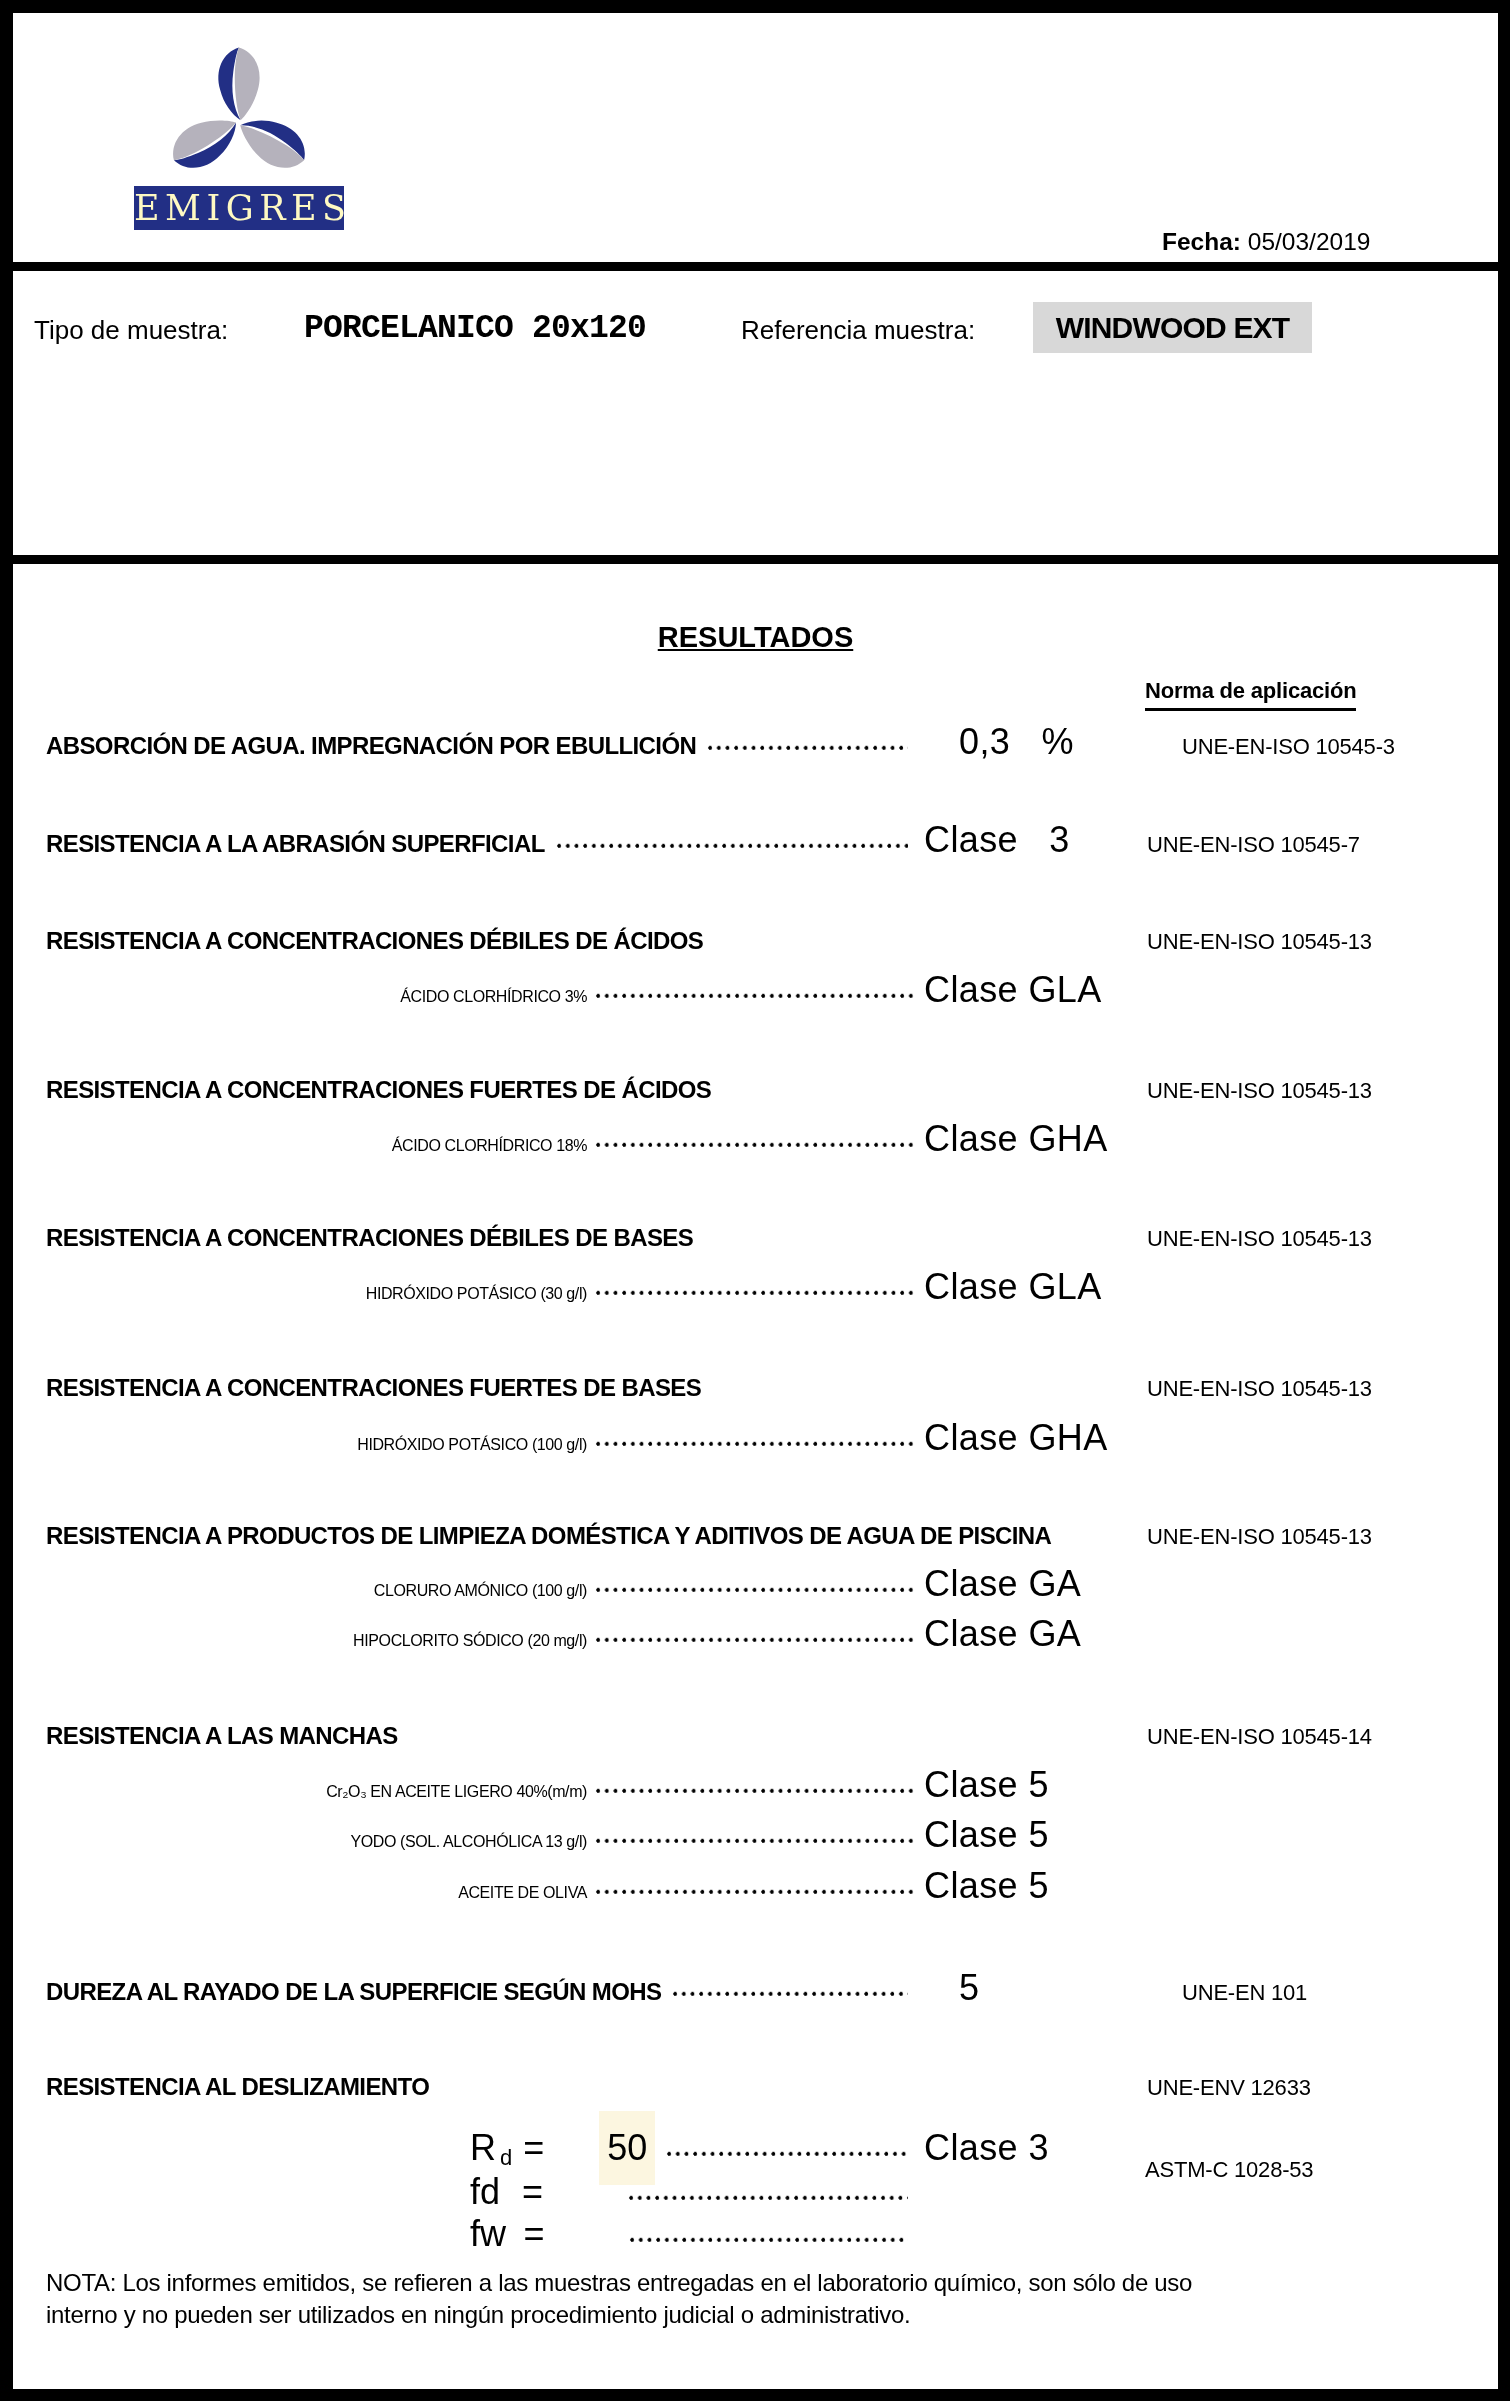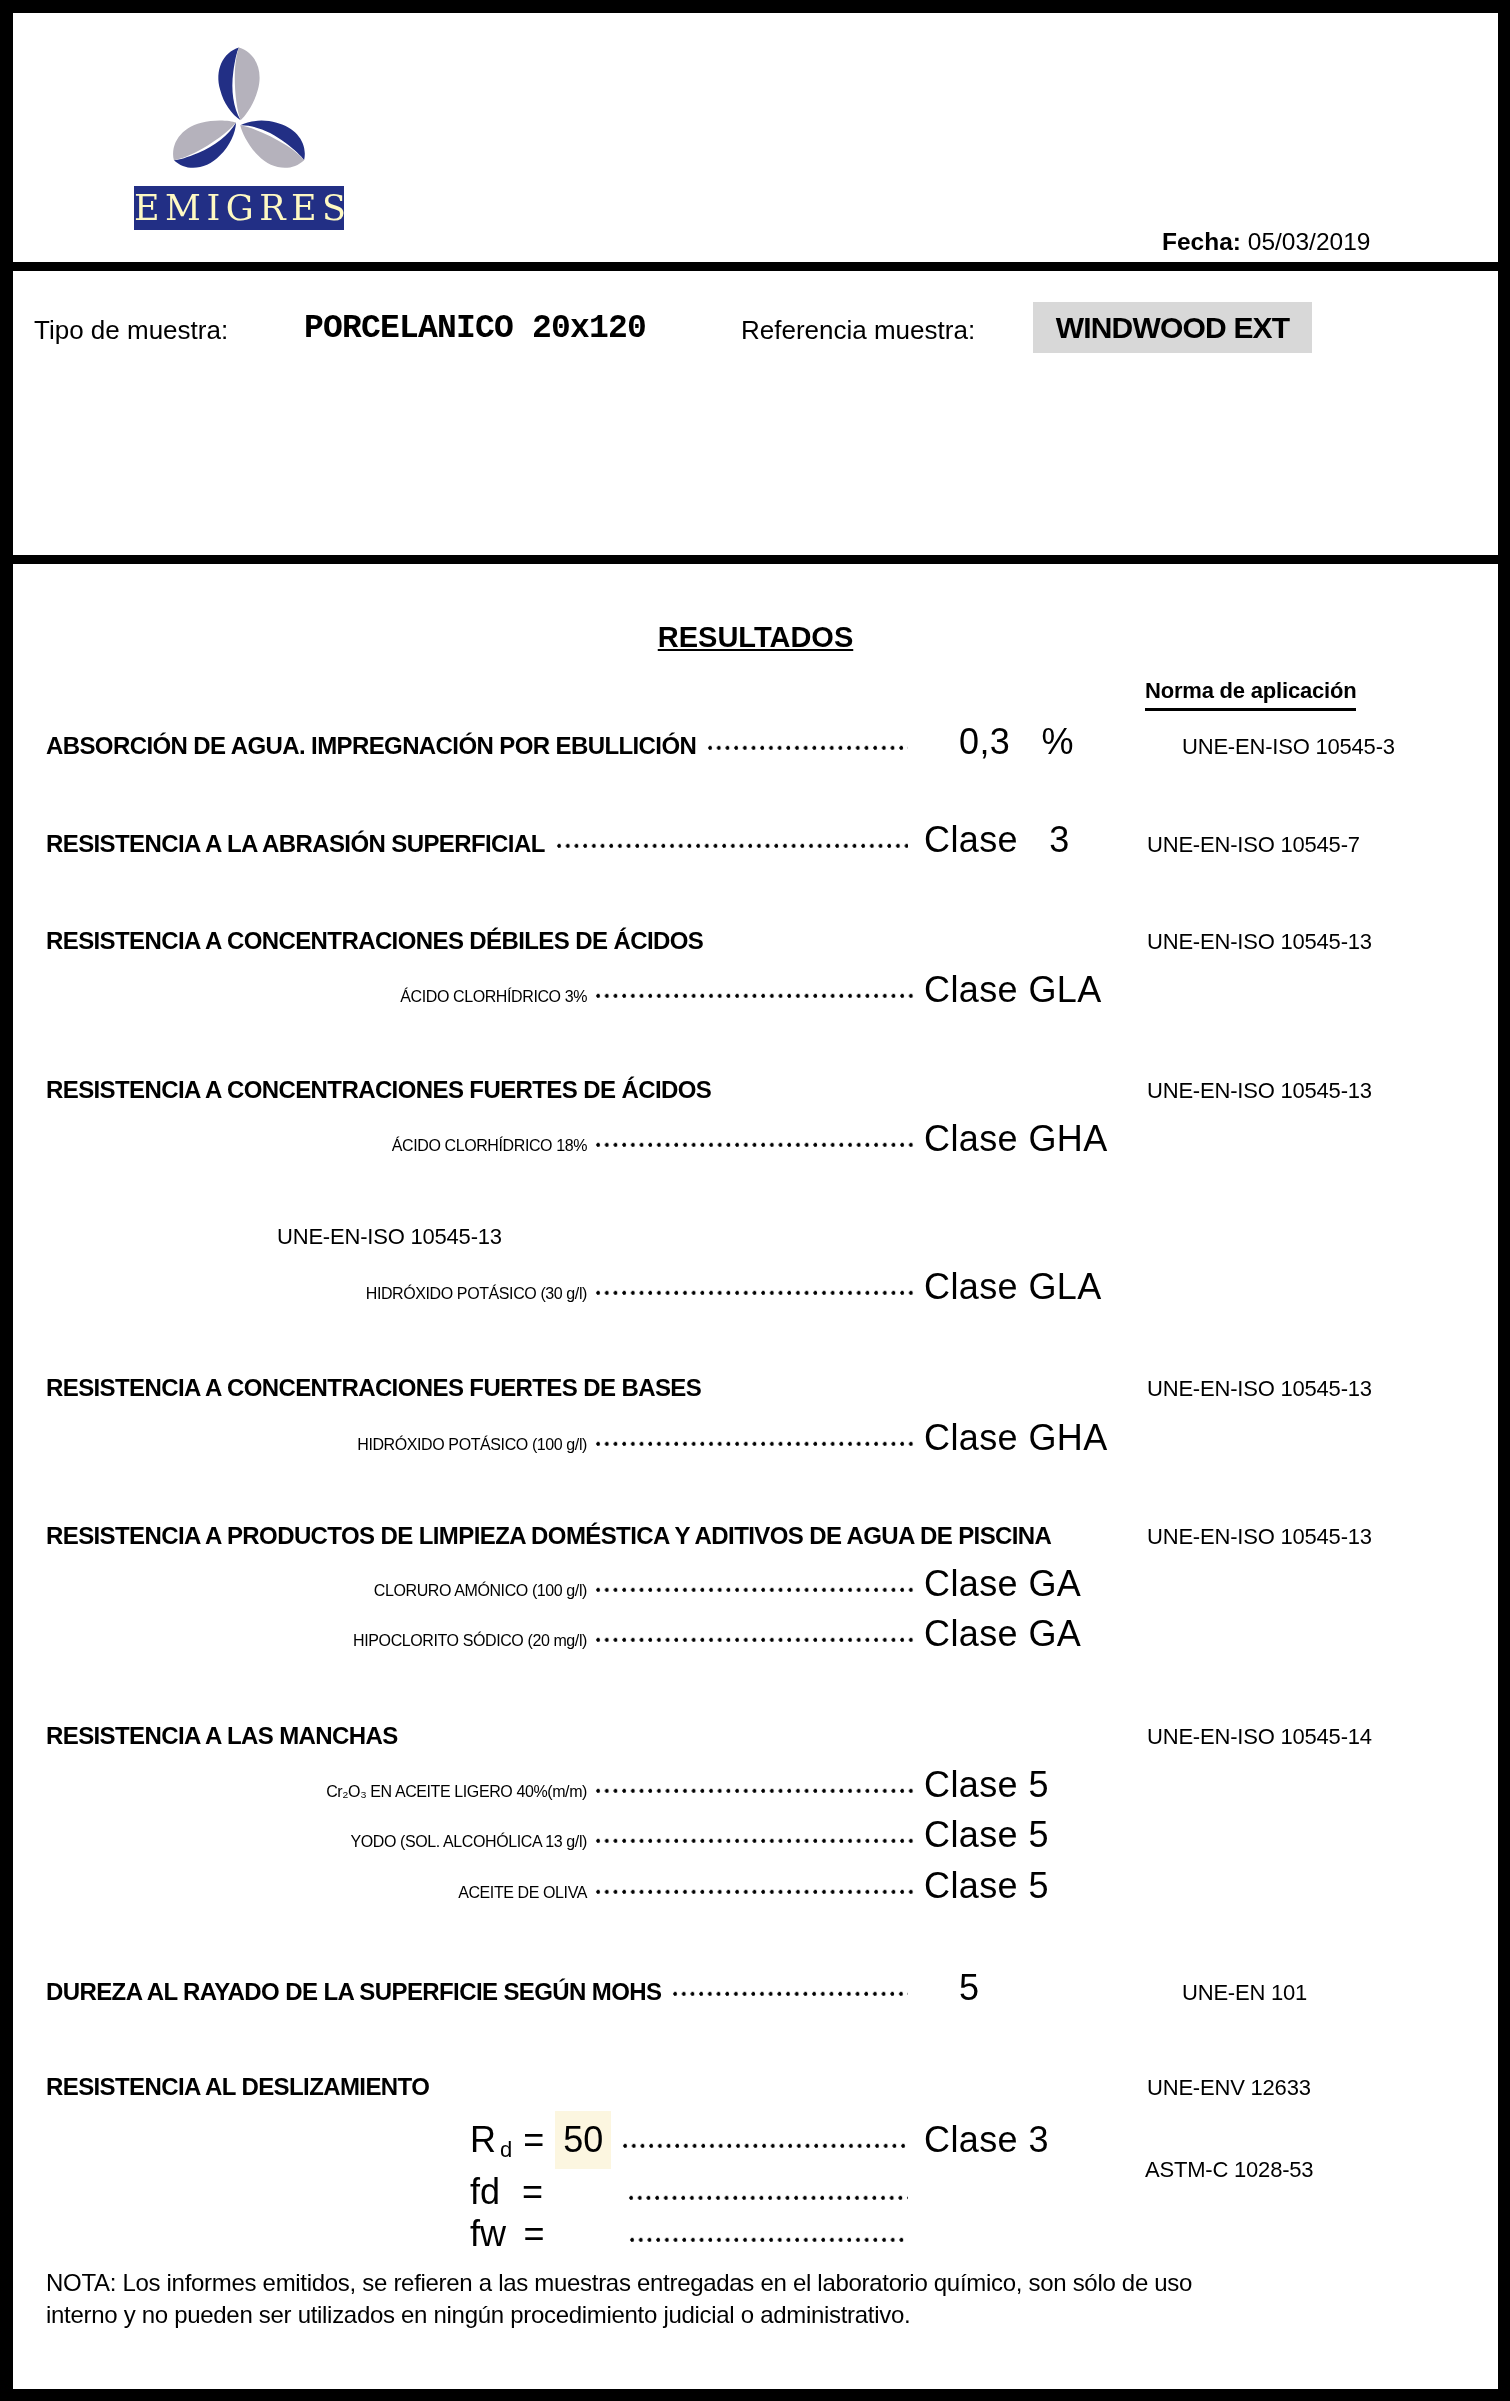--- a/index.html
+++ b/index.html
@@ -64,21 +64,21 @@
   }
   .leader-fill{flex:1;margin-left:11px;margin-right:8px;}
   .leader-fixed{width:321px;flex:none;margin-left:8px;}
   .val-indent{padding-left:43px;}
 
   
   .rspacer{width:424px;flex:none;}
   .big{font-size:36px;white-space:pre;}
   .subscript{font-size:22px;position:relative;top:4.7px;margin-left:4px;}
   .eq{font-size:36px;margin:0 11px;}
-  .hl{background:#fcf6e0;padding:8px 8px;}
+  .hl{background:#fcf6e0;padding:16px 8px;margin-left:44px;}
   .gap80{width:63px;flex:none;}
   .astm{position:absolute;left:1145px;top:2157px;font-size:22px;letter-spacing:-0.2px;}
 
   .note{position:absolute;left:46px;top:2267px;width:1281px;font-size:24px;line-height:32px;letter-spacing:-0.3px;}
 </style>
 </head>
 <body>
 
 <div class="page">
 
@@ -167,20 +167,23 @@
     <div class="zoneA">
       <div class="spacer"></div>
       <span class="sublbl">ÁCIDO CLORHÍDRICO 18%</span>
       <div class="leader leader-fixed"></div>
     </div>
     <div class="zoneB">Clase GHA</div>
     <div class="zoneC"></div>
   </div>
 
   <div class="row" style="top:1224px">
+    <div class="zoneA">
+        <span class="lbl">RESISTENCIA A CONCENTRACIONES DÉBILES DE BASES</span>
+      </div>
     <div class="zoneB"></div>
     <div class="zoneC">UNE-EN-ISO 10545-13</div>
   </div>
 
   <div class="row" style="top:1266px">
     <div class="zoneA">
       <div class="spacer"></div>
       <span class="sublbl">HIDRÓXIDO POTÁSICO (30 g/l)</span>
       <div class="leader leader-fixed"></div>
     </div>

